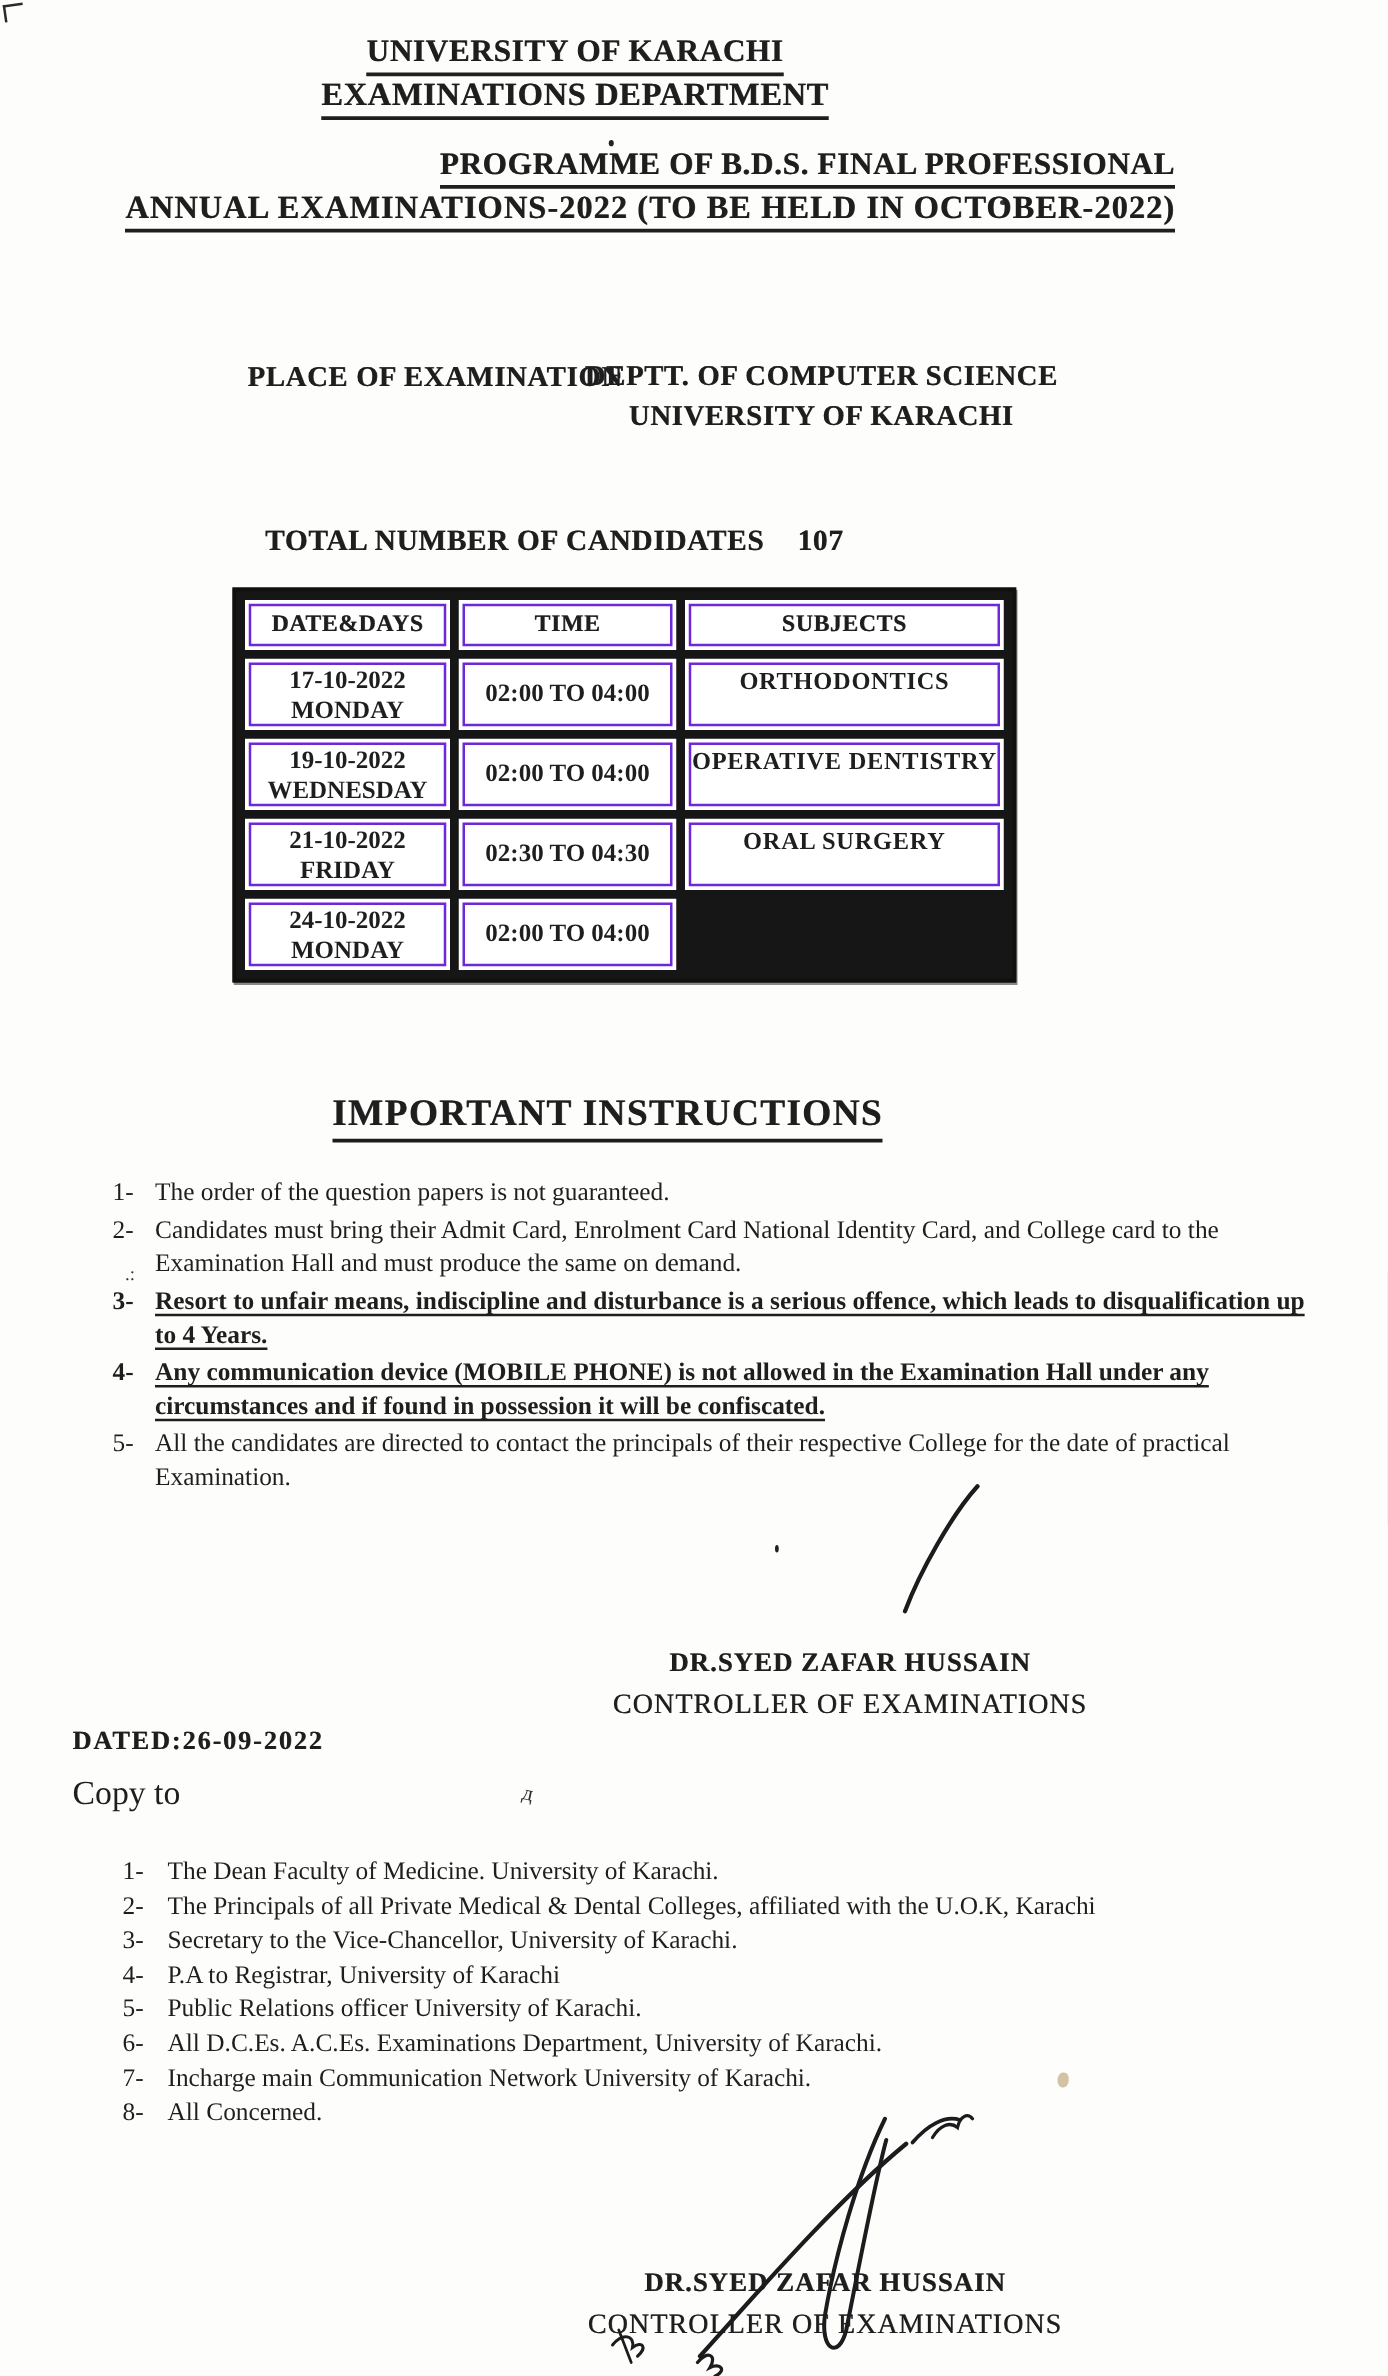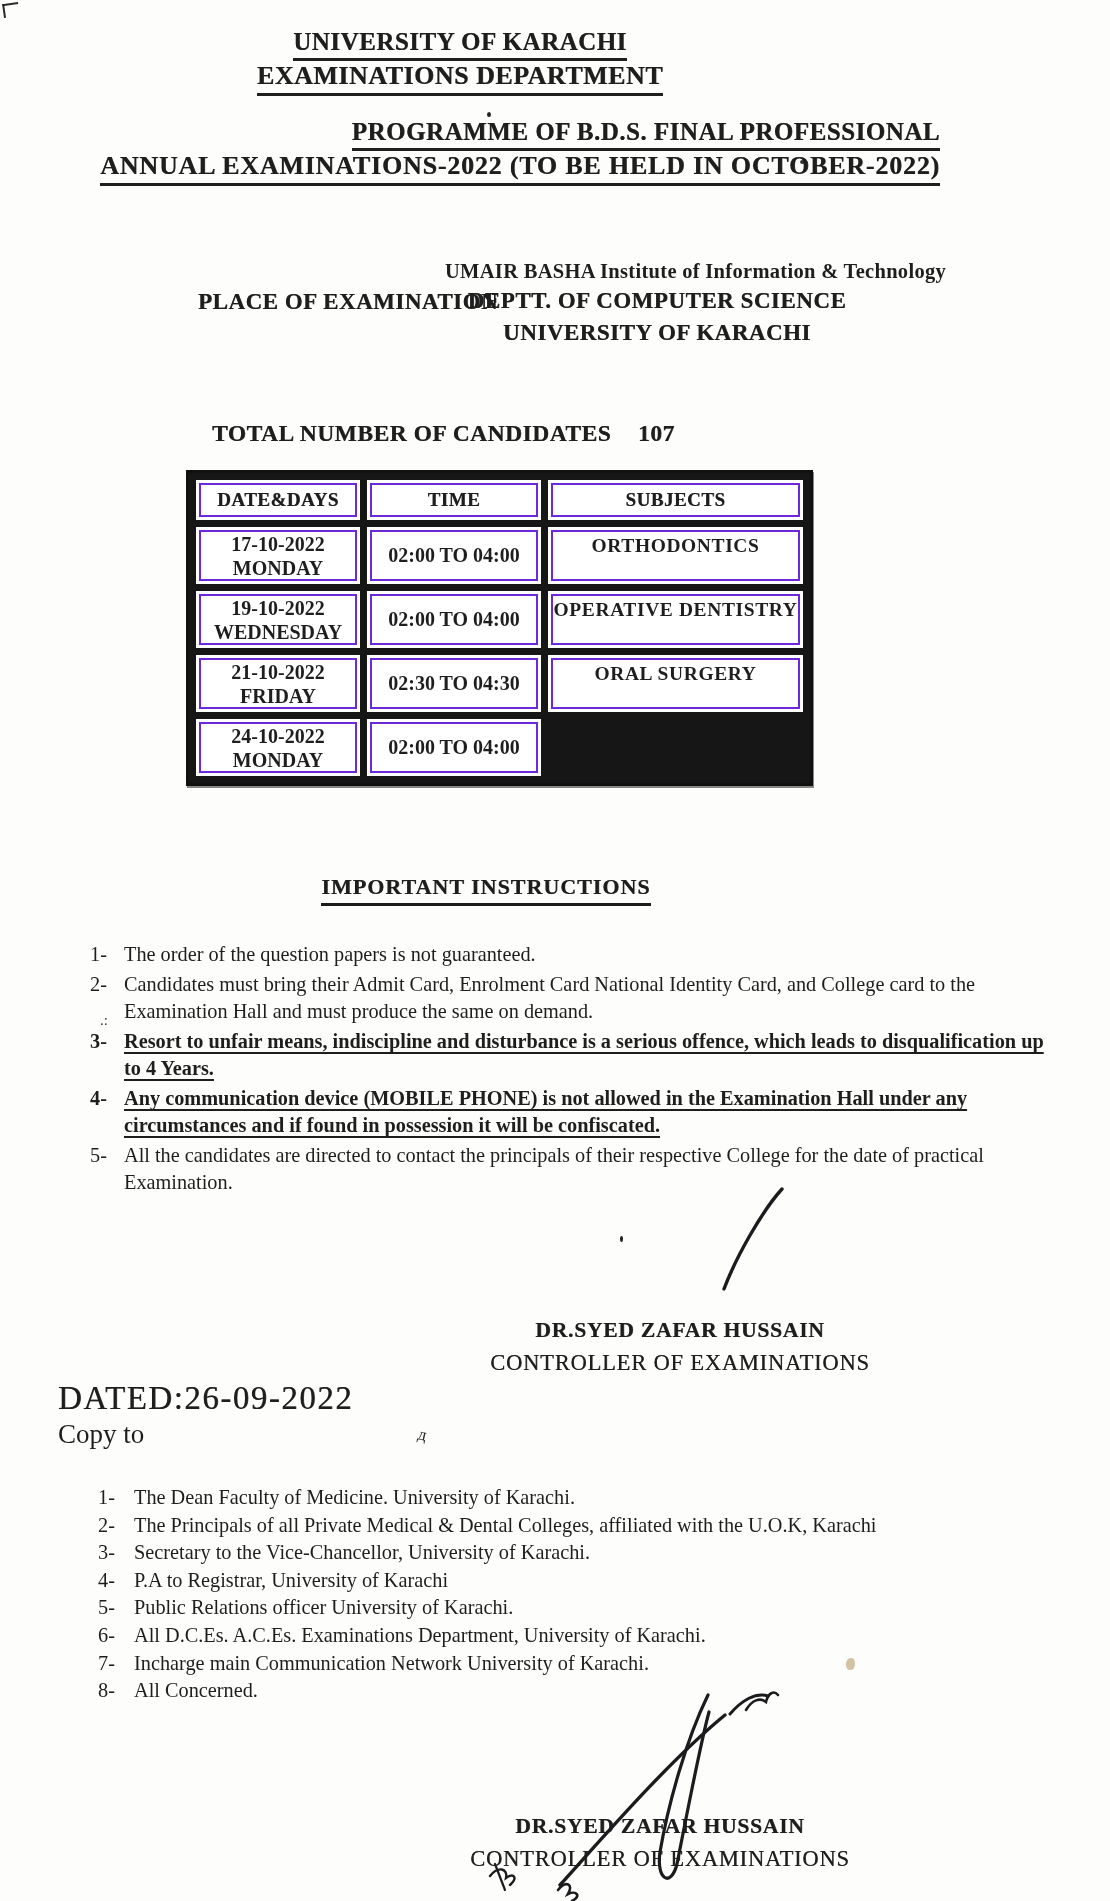--- a/index.html
+++ b/index.html
@@ -68,37 +68,37 @@
   }
   .cell.head { height: 40px; }
   .cell.body { height: 57px; }
   .cell.head .cell-inner { font-size: 19px; font-weight: 700; letter-spacing: 0.5px; text-shadow: 0.4px 0 0 rgba(25,25,25,0.7); }
   .cell.date .cell-inner { font-size: 20px; font-weight: 700; line-height: 24px; }
   .cell.time .cell-inner { font-size: 20px; font-weight: 700; }
   .cell.subj .cell-inner { justify-content: flex-start; padding-top: 3px; font-size: 19.5px; font-weight: 600; letter-spacing: 0.6px; }
   
   .instr-title-wrap { top: 874px; left: 16px; width: 940px; text-align: center; }
   .instr-title {
-    font-size: 22px; font-weight: 700; letter-spacing: 1px;
+    font-size: 30px; font-weight: 700; letter-spacing: 1px;
     display: inline-block; border-bottom: 3.5px solid #1c1c1c; padding-bottom: 3px;
     text-shadow: 0.4px 0 0 rgba(25,25,25,0.7);
   }
   .instr-list { top: 941px; left: 90px; width: 968px; font-size: 20.3px; line-height: 27px; }
   .li-row { display: flex; margin-bottom: 3px; }
   .li-num { width: 34px; flex: 0 0 34px; }
   .li-text { flex: 1; }
   .li-row.emph .li-text, .li-row.emph .li-num { font-weight: 700; }
   .li-row.emph .li-text { text-decoration: underline; text-decoration-thickness: 2px; text-underline-offset: 4px; }
   
   .sig-block1 { top: 1318px; left: 440px; width: 480px; text-align: center; }
   .sig-block2 { top: 1814px; left: 440px; width: 440px; text-align: center; }
   .sig-name { font-size: 21.5px; font-weight: 700; letter-spacing: 0.8px; text-shadow: 0.4px 0 0 rgba(25,25,25,0.7); }
   .sig-title { font-size: 22.5px; font-weight: 400; letter-spacing: 0.8px; margin-top: 7px; text-shadow: 0.4px 0 0 rgba(25,25,25,0.7); }
   
-  .dated { top: 1380px; left: 58px; font-size: 33px; font-weight: 400; letter-spacing: 1.5px; text-shadow: 0.4px 0 0 rgba(25,25,25,0.7); }
+  .dated { top: 1380px; left: 58px; font-size: 21px; font-weight: 700; letter-spacing: 1.5px; text-shadow: 0.4px 0 0 rgba(25,25,25,0.7); }
   .copy-to { top: 1419px; left: 58px; font-size: 27px; }
   .copy-list { top: 1484px; left: 98px; width: 1000px; font-size: 20.3px; line-height: 27.6px; }
   .copy-list .li-num { width: 36px; flex: 0 0 36px; }
   .copy-list .li-row { margin-bottom: 0; }
   
   .corner-mark {
     top: 3px; left: 3px; width: 16px; height: 14px;
     border-left: 2px solid #2a2a2a; border-top: 2px solid #2a2a2a;
     transform: rotate(-8deg);
   }
@@ -130,21 +130,20 @@
   <div class="abs hdr-center org2 stamp">
     <span class="ul">EXAMINATIONS DEPARTMENT</span>
   </div>
   <div class="abs prog-center prog1 stamp">
     <span class="ul">PROGRAMME OF B.D.S. FINAL PROFESSIONAL</span>
   </div>
   <div class="abs prog-center prog2 stamp">
     <span class="ul">ANNUAL EXAMINATIONS-2022 (TO BE HELD IN OCTOBER-2022)</span>
   </div>
 
-  <div class="abs umair">UMAIR BASHA Institute of Information &amp; Technology</div>
   <div class="abs place-label stamp">PLACE OF EXAMINATION</div>
   <div class="abs place-center deptt stamp">DEPTT. OF COMPUTER SCIENCE</div>
   <div class="abs place-center univ3 stamp">UNIVERSITY OF KARACHI</div>
 
   <div class="abs total-label stamp">TOTAL NUMBER OF CANDIDATES</div>
   <div class="abs total-value stamp">107</div>
 
   <div class="abs schedule">
     <div class="schedule-grid">
       <div class="cell head">

